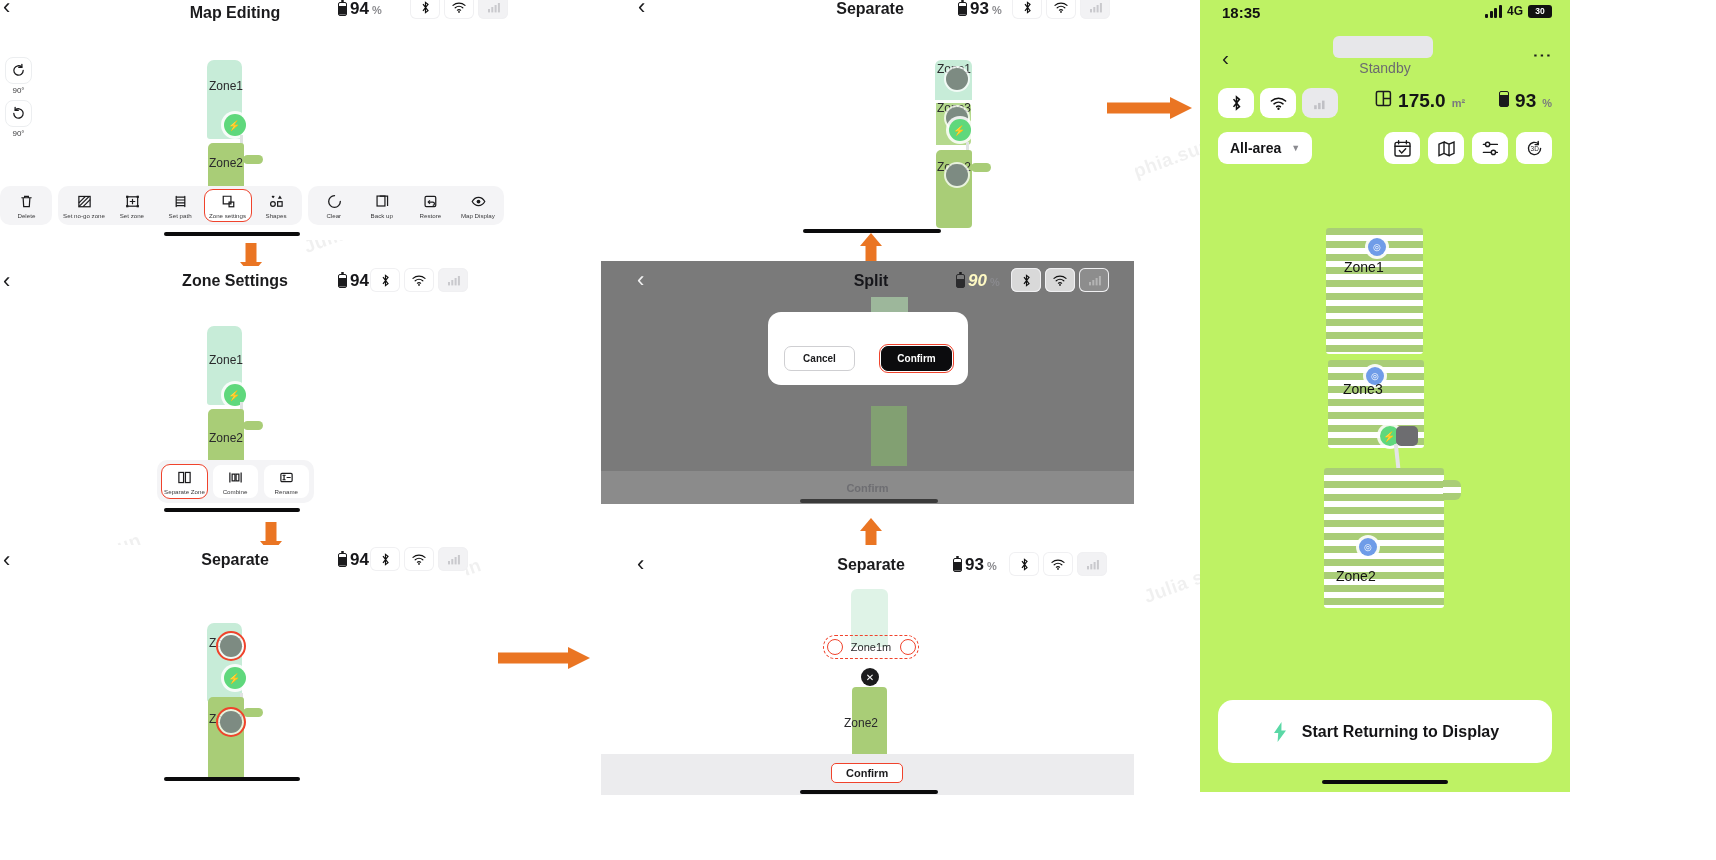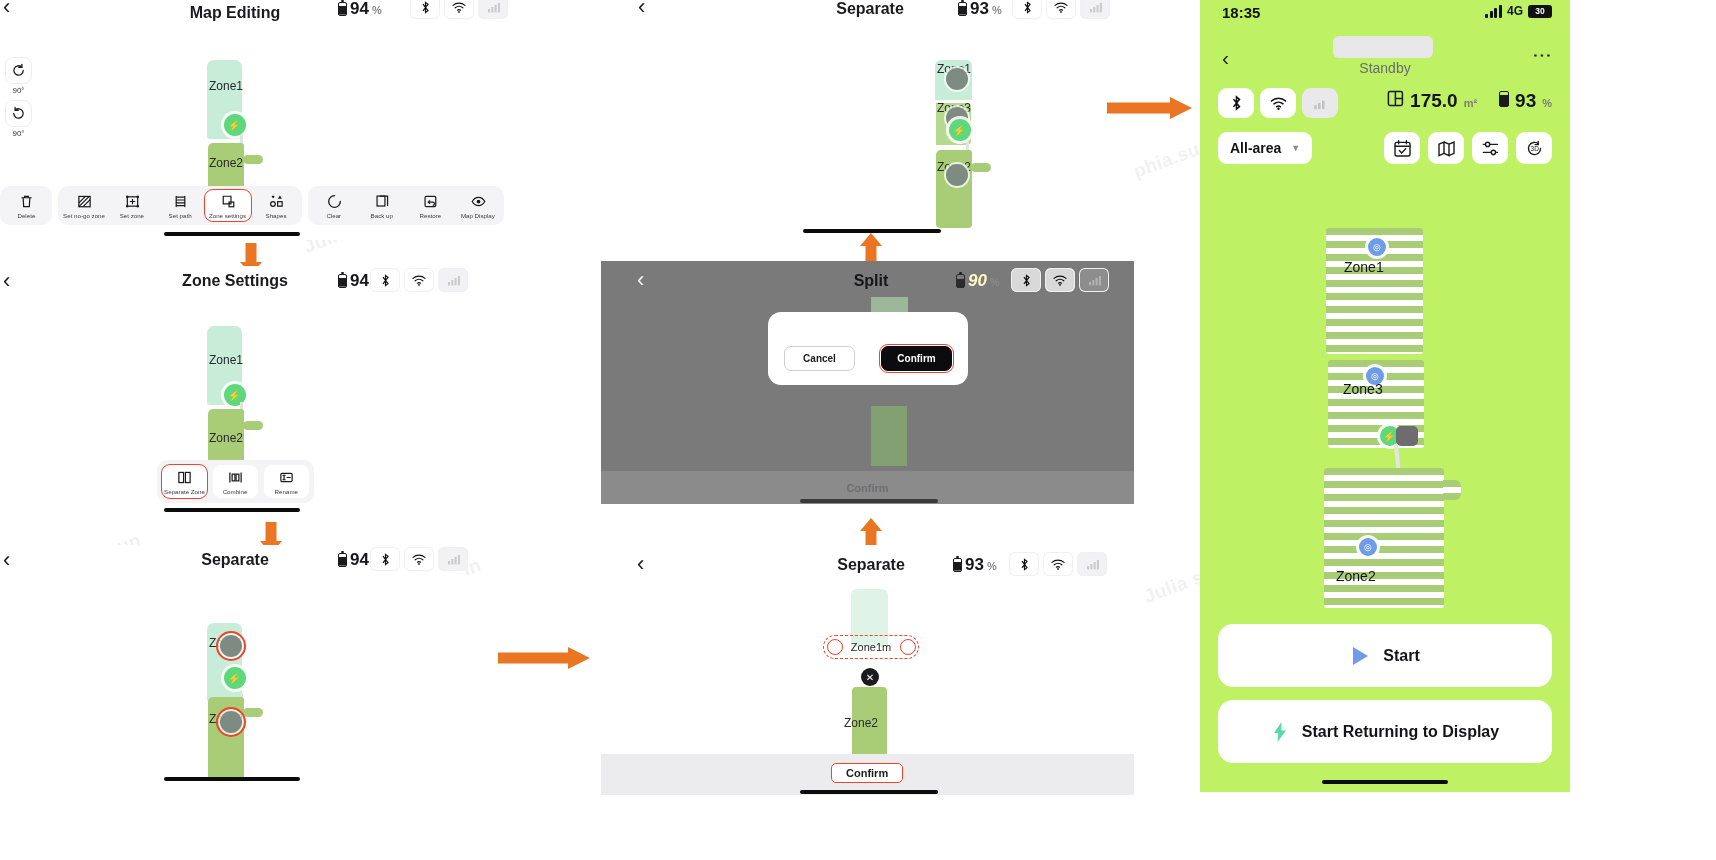--- a/index.html
+++ b/index.html
@@ -104,21 +104,21 @@
   .rp-chip { position:absolute; left:133px; top:36px; width:100px; height:22px;
              background:#e7e7ea; border-radius:6px; }
   .rp-standby { position:absolute; left:0; right:0; top:60px; text-align:center;
              font-size:14px; color:#6b6b70; font-weight:500; }
   .rp-toggles { position:absolute; left:18px; top:88px; display:flex; gap:6px;
              background:transparent; }
   .rp-tg { width:36px; height:30px; border-radius:9px; background:#fff;
            display:flex; align-items:center; justify-content:center; }
   .rp-tg.off { background:#e9e9ec; }
   .rp-area { position:absolute; right:18px; top:90px; display:flex; align-items:flex-end;
-             gap:22px; }
+             gap:34px; }
   .rp-area .am { display:flex; align-items:baseline; gap:6px; }
   .rp-area .v { font-size:19px; font-weight:700; color:#141416; }
   .rp-area .u { font-size:11px; font-weight:700; color:#7a7a7f; }
   .rp-sel { position:absolute; left:18px; top:132px; height:32px; padding:0 12px;
             background:#fff; border-radius:9px; display:flex; align-items:center;
             gap:10px; font-size:14px; font-weight:700; color:#141416; }
   .rp-acts { position:absolute; right:18px; top:132px; display:flex; gap:8px; }
   .rp-acts .a { width:36px; height:32px; background:#fff; border-radius:9px;
                 display:flex; align-items:center; justify-content:center; }
   .rp-map { position:absolute; left:0; right:0; top:186px; bottom:148px;
@@ -676,26 +676,20 @@
       <div style="position:absolute; left:196px; top:258px; width:4px; height:42px; background:#e4e4e6; transform:rotate(-6deg);"></div>
 
       <div class="stripe" style="left:124px; top:282px; width:120px; height:140px; border-radius:3px;
                   background:repeating-linear-gradient(#a9cd77 0 7px,#ffffff 7px 13px);"></div>
       <div class="stripe" style="left:243px; top:294px; width:18px; height:20px; border-radius:0 6px 6px 0;
                   background:repeating-linear-gradient(#a9cd77 0 7px,#ffffff 7px 13px);"></div>
       <div class="pin" style="left:159px; top:352px;"></div>
       <div class="zlabel" style="left:136px; top:382px; font-size:14px; color:#111;">Zone2</div>
     </div>
 
-    <div class="rp-big" style="top:624px; height:63px;">
-      <svg width="20" height="22" viewBox="0 0 20 22">
-          <path d="M3 2 L18 11 L3 20 Z" fill="#6f9ce8"></path>
-        </svg>
-      <span class="t">Start</span>
-    </div>
     <div class="rp-big" style="top:700px; height:63px;">
       <svg width="18" height="22" viewBox="0 0 18 22">
           <path d="M10.5 1 L3 12 h4.2 L6.6 21 L15 9.6 h-4.6 Z" fill="#5ad8a6"></path>
         </svg>
       <span class="t">Start Returning to Display</span>
     </div>
     <div class="rp-home"></div>
   </div>
 
 </div>

